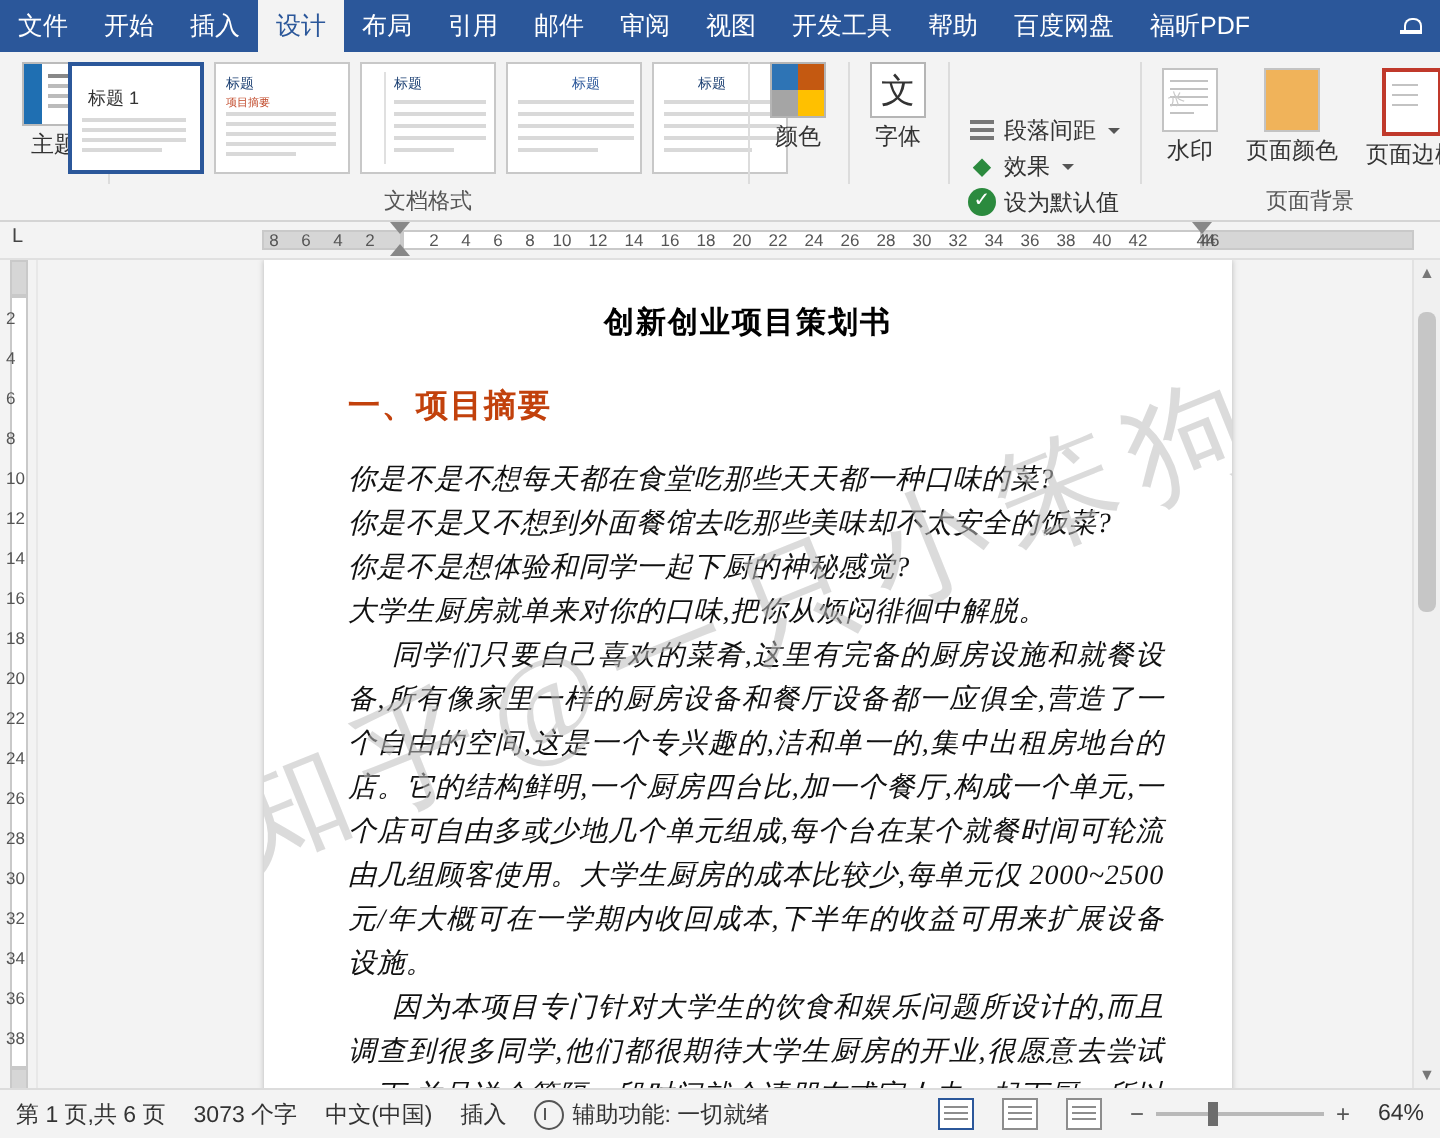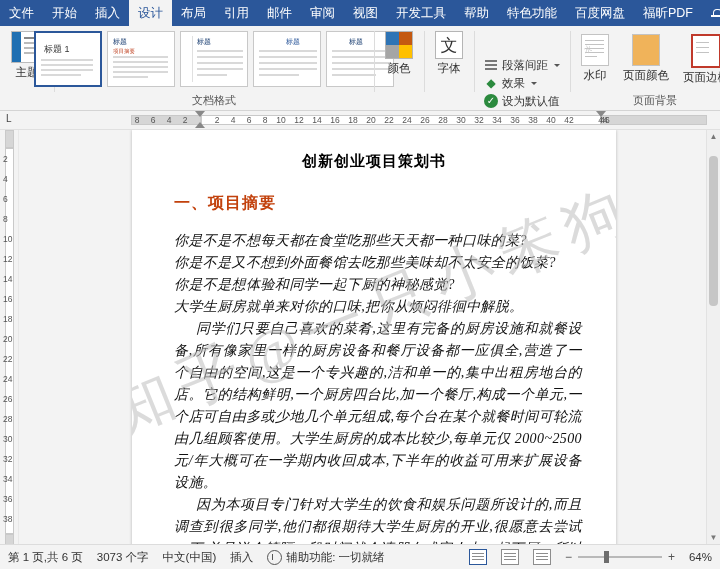--- a/index.html
+++ b/index.html
@@ -506,21 +506,20 @@
     <div class="mitem">开始</div>
     <div class="mitem">插入</div>
     <div class="mitem active">设计</div>
     <div class="mitem">布局</div>
     <div class="mitem">引用</div>
     <div class="mitem">邮件</div>
     <div class="mitem">审阅</div>
     <div class="mitem">视图</div>
     <div class="mitem">开发工具</div>
     <div class="mitem">帮助</div>
-    <div class="mitem">特色功能</div>
     <div class="mitem">百度网盘</div>
     <div class="mitem">福昕PDF</div>
     <div class="spacer"></div>
     <div class="right-item">
       <span class="bell"></span>
 
     </div>
 
   </div>
 

